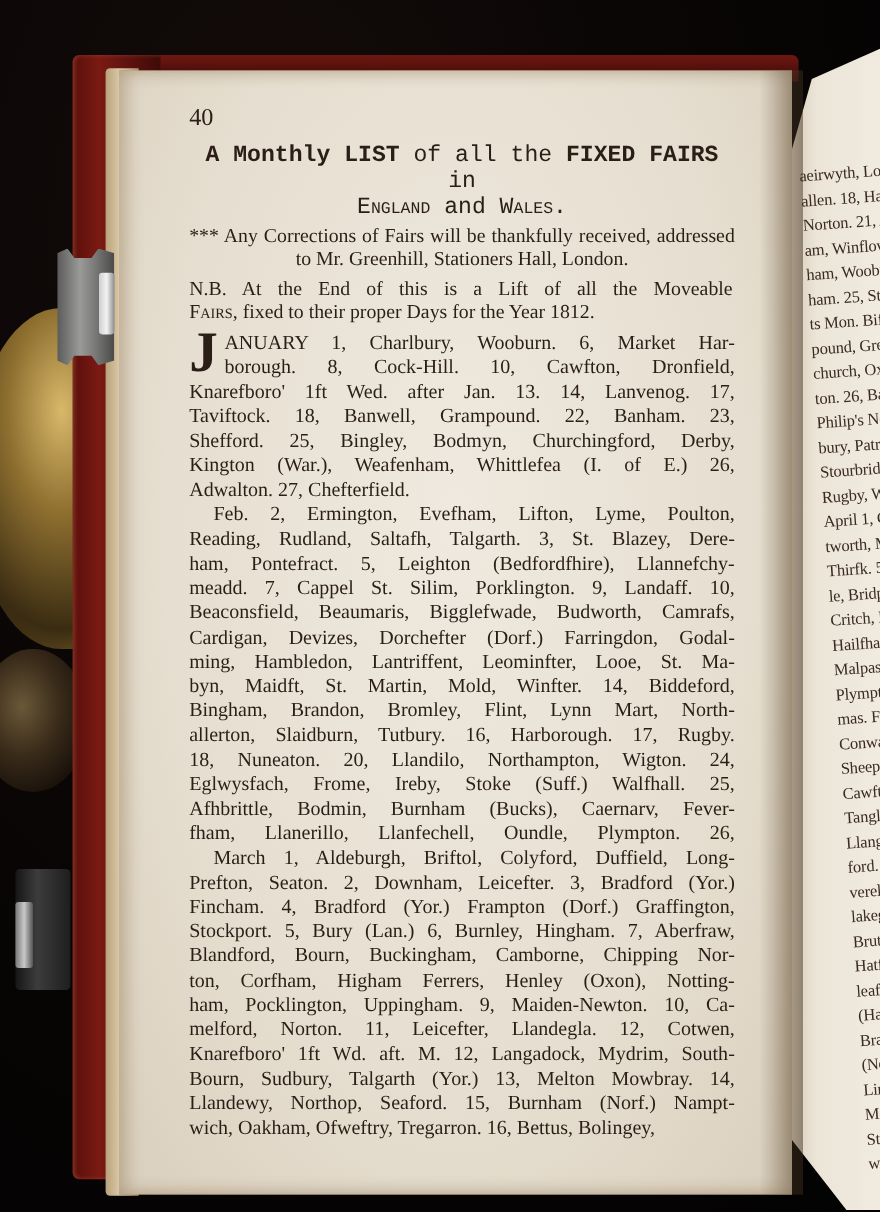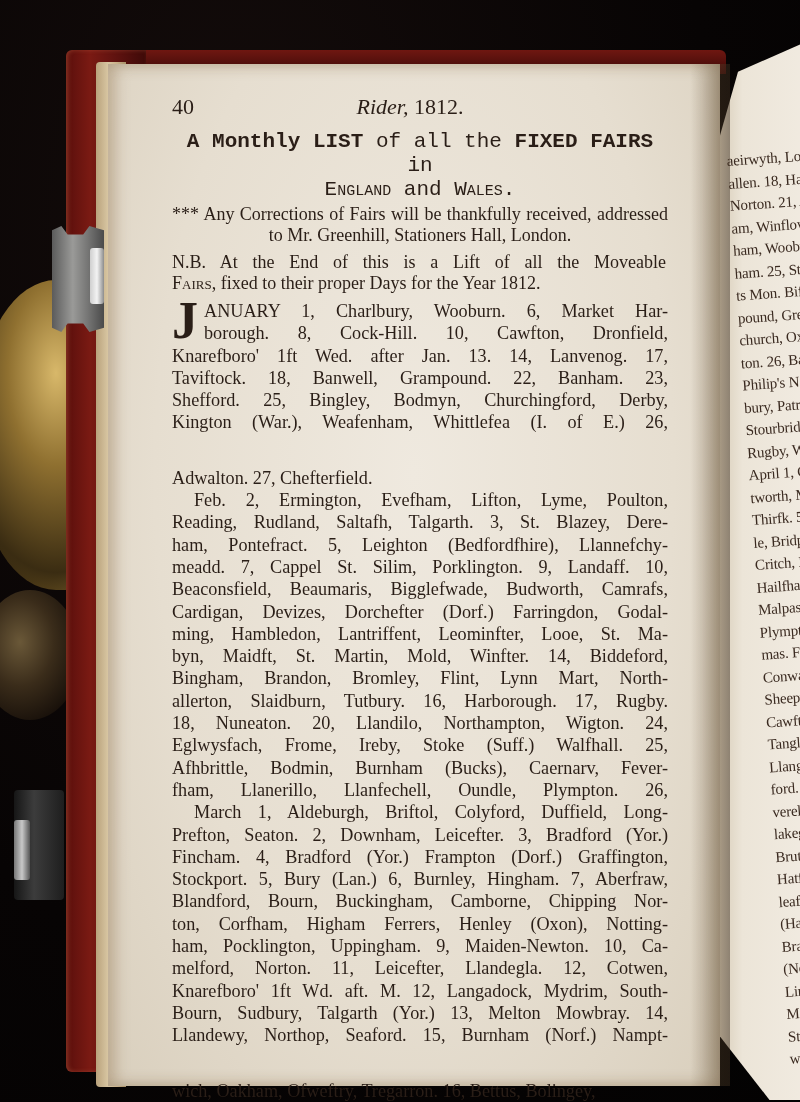--- a/index.html
+++ b/index.html
@@ -108,21 +108,21 @@
     .heading b { font-weight:bold; }
     .sc { font-variant:small-caps; }
     .note { text-align:justify; text-align-last:center; margin:2px 0 6px 0; font-size:18px; line-height:21px; }
     .nb { text-align:justify; text-indent:0; margin:2px 2px 4px 0; font-size:18px; line-height:21px; }
     .nb .line2 { display:block; }
     .body-lines { margin-top:6px; }
     .line {
       display:block; height:22.3px; white-space:nowrap;
       text-align:justify; text-align-last:justify;
     }
-    .line.last { text-align-last:left;margin-top:33px; }
+    .line.last { text-align-last:left; }
     .line.indent { padding-left:22px; }
     .dropcap-wrap { position:relative; }
     .dropcap {
       position:absolute; left:0; top:-2px; font-size:52px; line-height:46px; font-weight:bold;
     }
     .line.dc { padding-left:32px; }
   </style>
 </head>
 <body>
 
@@ -185,24 +185,20 @@
 
 <div class="page"></div>
 <div class="gutter-shadow"></div>
 
 <div class="clasp"></div>
 <div class="clasp-pin"></div>
 
 <div class="text">
   <div class="running-head">
     <span class="folio">40</span>
-    <span class="title">
-      <em>Rider,</em>
-      <span>1812.</span>
-    </span>
   </div>
 
   <div class="heading">
     <div><b>A Monthly </b><b>LIST</b><span> of all the </span><b>FIXED FAIRS</b><span> in</span></div>
     <div><span class="sc">England</span><span> and </span><span class="sc">Wales.</span></div>
   </div>
 
   <div class="note">*** Any Corrections of Fairs will be thankfully received, addressed to Mr. Greenhill, Stationers Hall, London.</div>
 
   <div class="nb">

